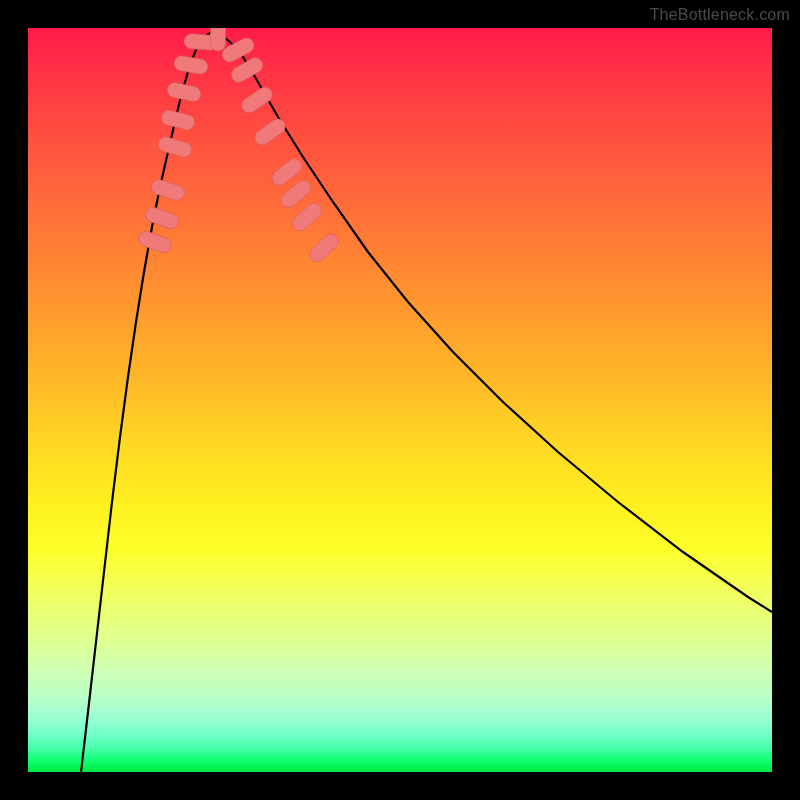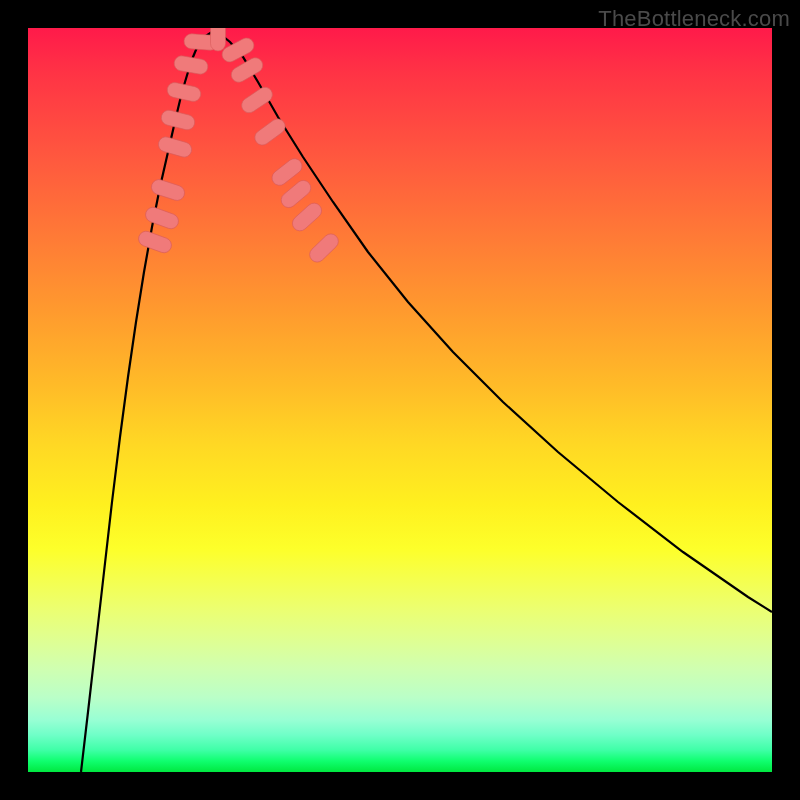--- a/index.html
+++ b/index.html
@@ -61,21 +61,21 @@
     top: 0;
     width: 100%;
     height: 100%;
     overflow: visible;
   }
   .watermark {
     position: absolute;
     top: 6px;
     right: 10px;
     color: #4a4a4a;
-    font-size: 22px;
+    font-size: 16px;
     font-weight: 500;
     letter-spacing: 0.2px;
   }
 </style>
 </head>
 <body>
 
 <div class="frame">
   <div class="plot-area">
     <div class="gradient-bg"></div>

